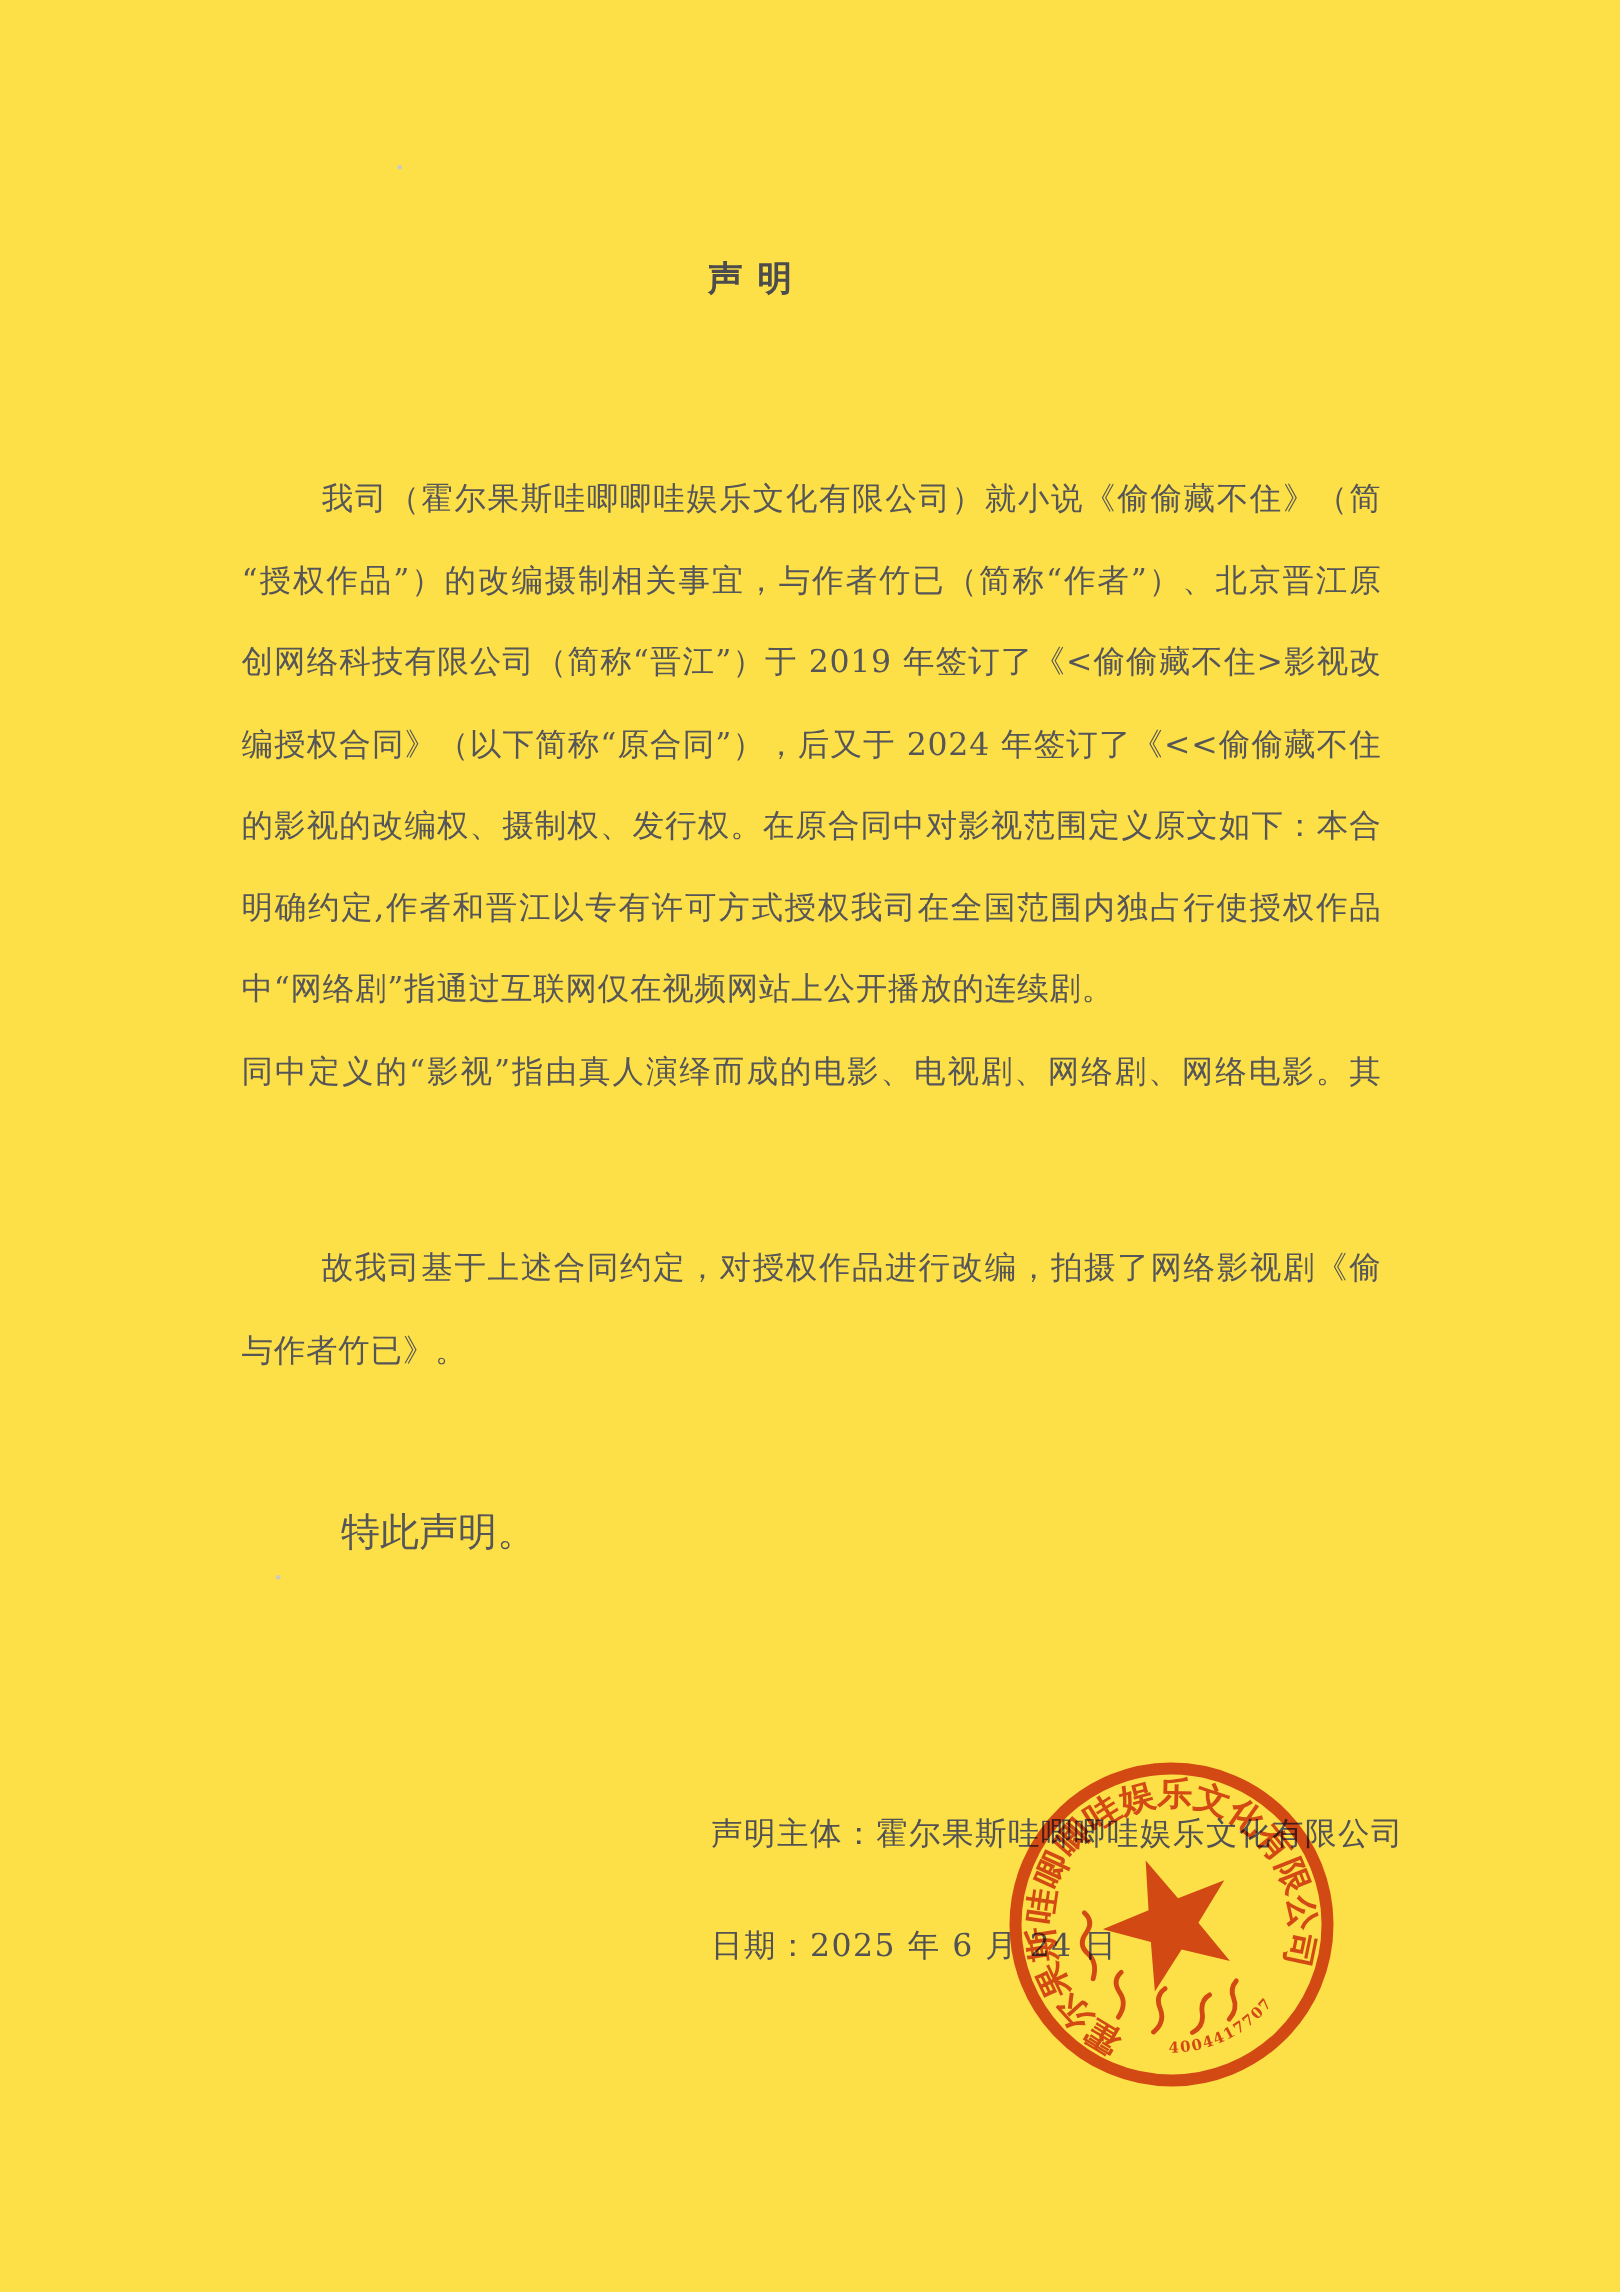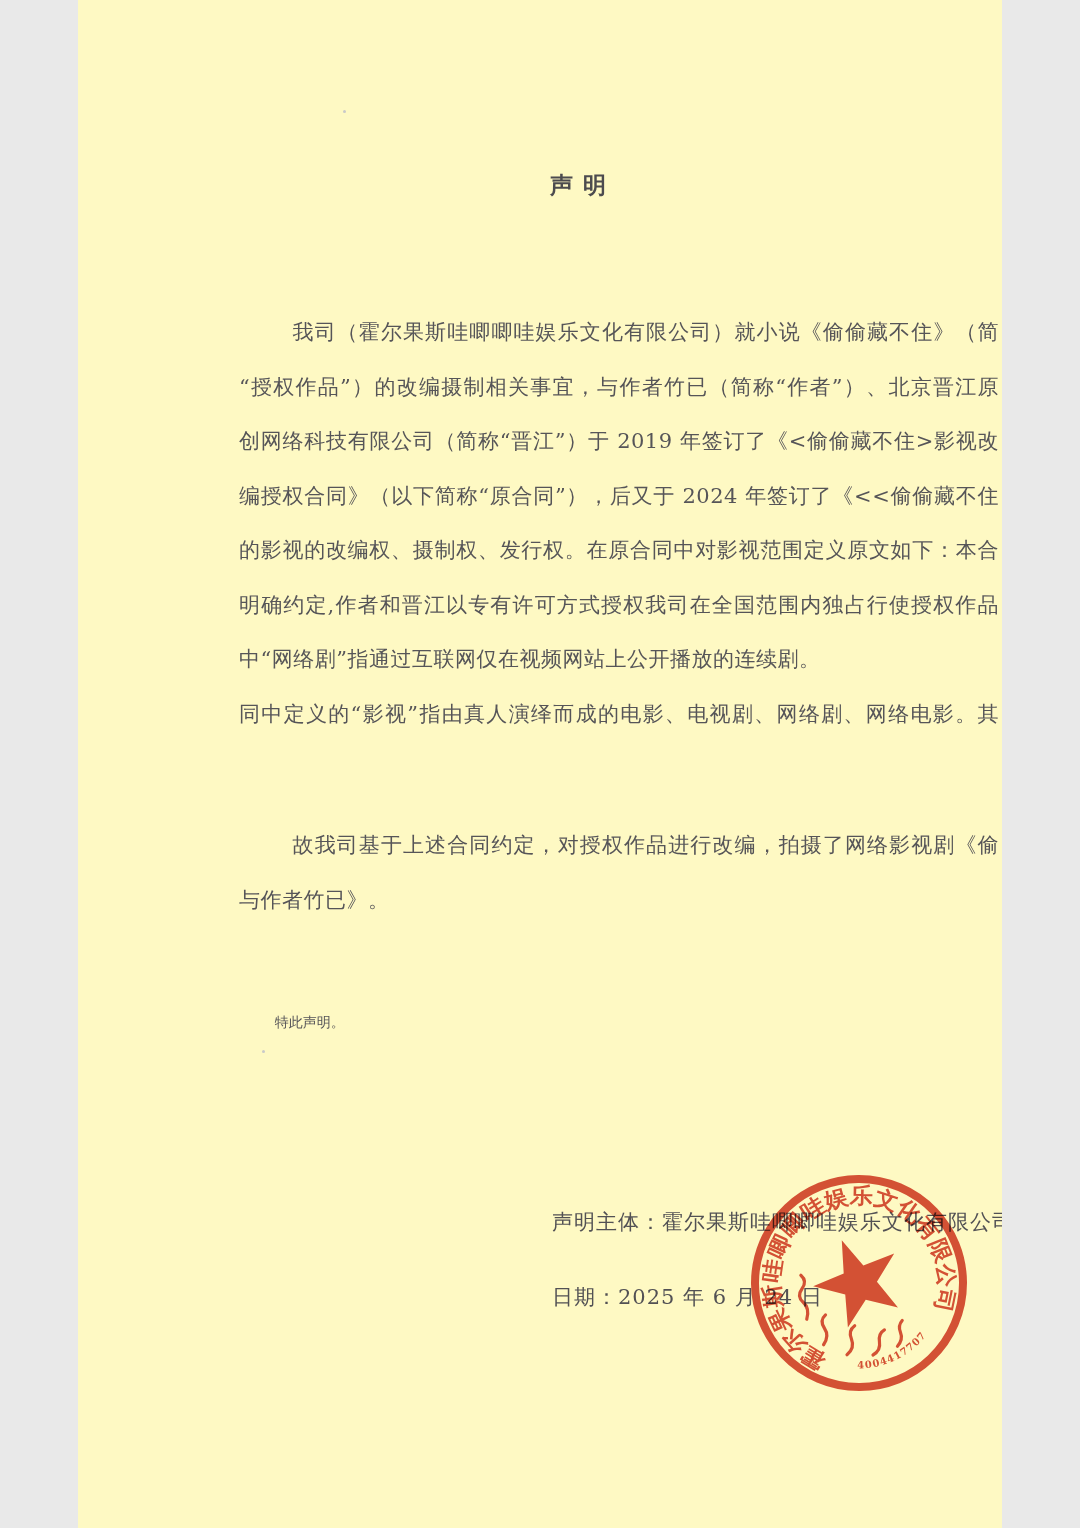--- a/index.html
+++ b/index.html
@@ -1,21 +1,21 @@
 <!DOCTYPE html>
 <html><head>
 <meta charset="utf-8">
 <style>
   html, body { margin: 0; padding: 0; background: #e9e9e9; }
   .page {
     position: relative;
-    width: 924px;
+    width: 1080px;
     height: 1528px;
     margin: 0 auto;
-    background: #fef9c3;
+    background: #fde047;
     overflow: hidden;
     font-family: "DejaVu Serif", "Liberation Serif", serif;
     color: #565558;
   }
   .doc-title {
     position: absolute;
     top: 170px;
     left: 0;
     width: 1010px;
     text-align: center;
@@ -47,21 +47,21 @@
     text-align-last: justify;
     text-justify: inter-character;
     overflow: hidden;
   }
   .line.indent { text-indent: 2.55em; }
   .closing-block {
     position: absolute;
     left: 161px;
     top: 995px;
     width: 760px;
-    font-size: 14px;
+    font-size: 26px;
     line-height: 54px;
     text-indent: 2.55em;
   }
   .sig-line {
     position: absolute;
     left: 474px;
     font-size: 21px;
     line-height: 54px;
     letter-spacing: 1px;
     white-space: nowrap;

